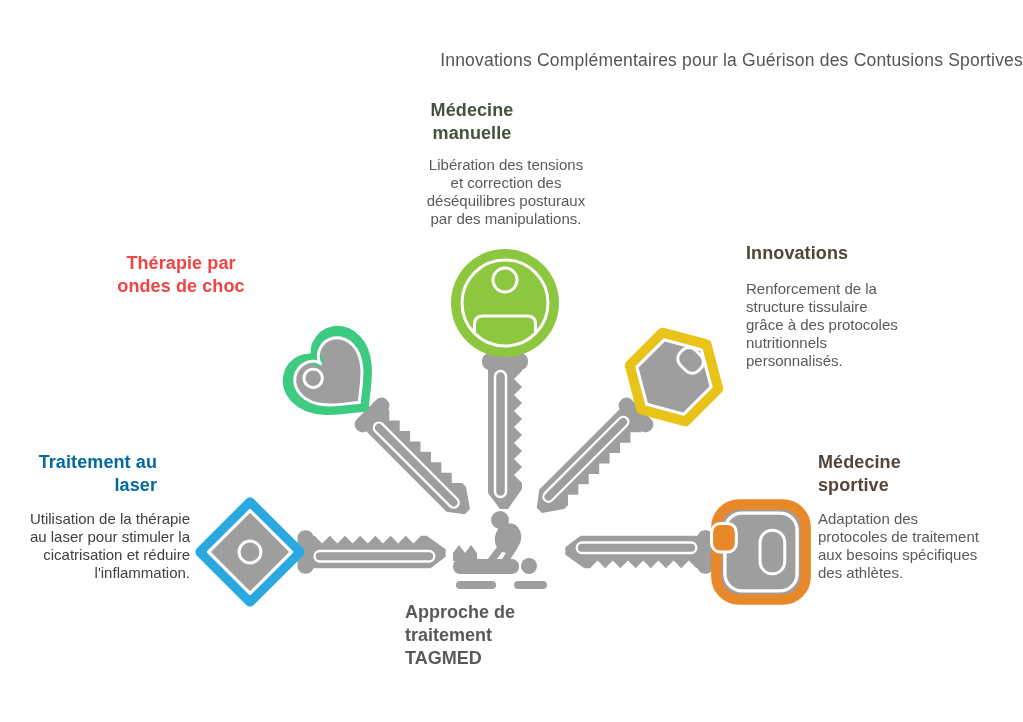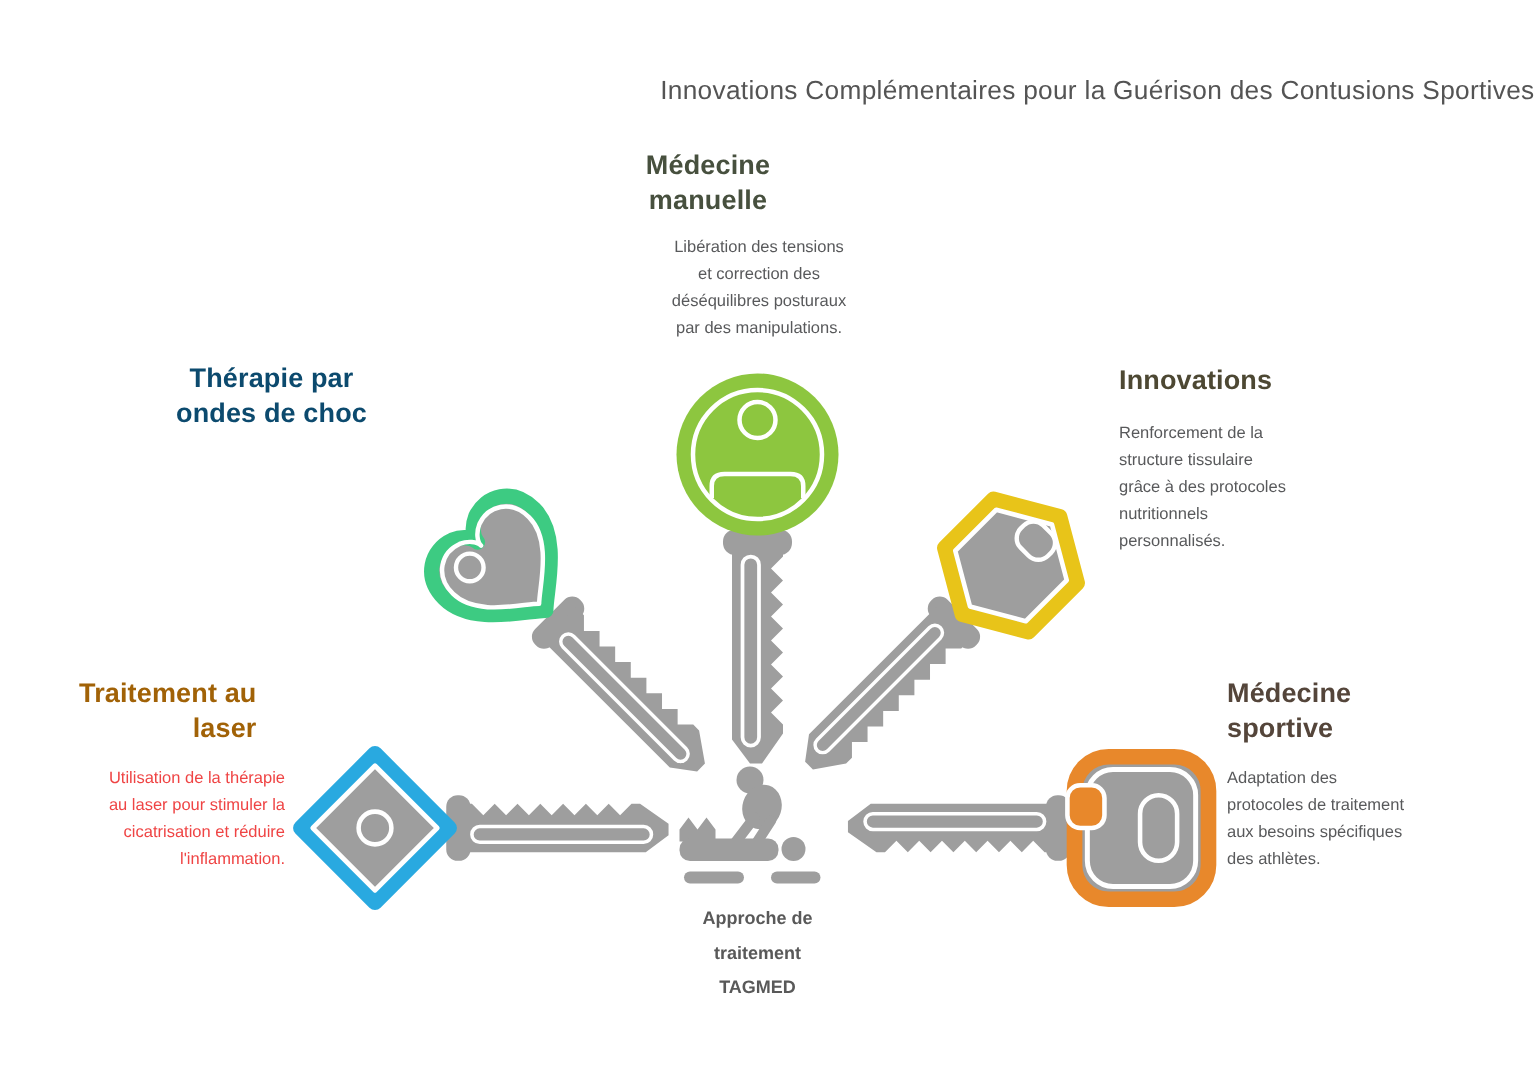--- a/index.html
+++ b/index.html
@@ -9,28 +9,28 @@
   }
   .title {
     position:absolute; left:0; right:0; top:50px; text-align:right;
     font-size:17.5px; letter-spacing:0.2px;
   }
   .h {
     position:absolute; font-weight:bold; font-size:18px; line-height:23px;
     white-space:pre-line; letter-spacing:0.1px;
   }
   .b {
-    position:absolute; font-size:11px; line-height:18px; white-space:pre-line;
+    position:absolute; font-size:15px; line-height:18px; white-space:pre-line;
   }
   .tc { text-align:center; }
   .tr { text-align:right; }
   .tl { text-align:left; }
   .center-label {
-    position:absolute; left:405px; top:601px; width:200px; text-align:center;
-    font-weight:bold; font-size:12px; line-height:23px; white-space:pre-line;
+    position:absolute; left:405px; top:601px; width:200px; 
+    font-weight:bold; font-size:18px; line-height:23px; white-space:pre-line;
   }
   svg.art { position:absolute; left:0; top:0; }
 </style>
 </head>
 <body>
 
 <div class="stage">
 
   <svg class="art" width="1023" height="722" viewBox="0 0 1023 722">
     <defs>
@@ -109,33 +109,33 @@
 
   <div class="title" style="color: rgb(84, 84, 84);">Innovations Complémentaires pour la Guérison des Contusions Sportives</div>
 
   <div class="h tc" style="left: 372px; top: 99px; width: 200px; color: rgb(71, 80, 62);">Médecine
 manuelle</div>
   <div class="b tc" style="left: 396px; top: 156px; width: 220px; color: rgb(88, 89, 91);">Libération des tensions
 et correction des
 déséquilibres posturaux
 par des manipulations.</div>
 
-  <div class="h tc" style="left: 96px; top: 241px; width: 170px; color: #0c4a6e;">Thérapie par
+  <div class="h tc" style="left: 96px; top: 252px; width: 170px; color: #ef4444;">Thérapie par
 ondes de choc</div>
 
   <div class="h tl" style="left: 746px; top: 242px; width: 210px; color: rgb(77, 72, 51);">Innovations</div>
   <div class="b tl" style="left: 746px; top: 280px; width: 175px; color: rgb(88, 89, 91);">Renforcement de la
 structure tissulaire
 grâce à des protocoles
 nutritionnels
 personnalisés.</div>
 
-  <div class="h tr" style="left: 21px; top: 451px; width: 150px; color: #a16207;">Traitement au
+  <div class="h tr" style="left: 7px; top: 451px; width: 150px; color: #0369a1;">Traitement au
 laser</div>
-  <div class="b tr" style="left: 17px; top: 510px; width: 173px; color: #ef4444;">Utilisation de la thérapie
+  <div class="b tr" style="left: 17px; top: 510px; width: 173px; color: #404040;">Utilisation de la thérapie
 au laser pour stimuler la
 cicatrisation et réduire
 l'inflammation.</div>
 
   <div class="h tl" style="left: 818px; top: 451px; width: 170px; color: rgb(84, 69, 58);">Médecine
 sportive</div>
   <div class="b tl" style="left: 818px; top: 510px; width: 200px; color: rgb(88, 89, 91);">Adaptation des
 protocoles de traitement
 aux besoins spécifiques
 des athlètes.</div>

